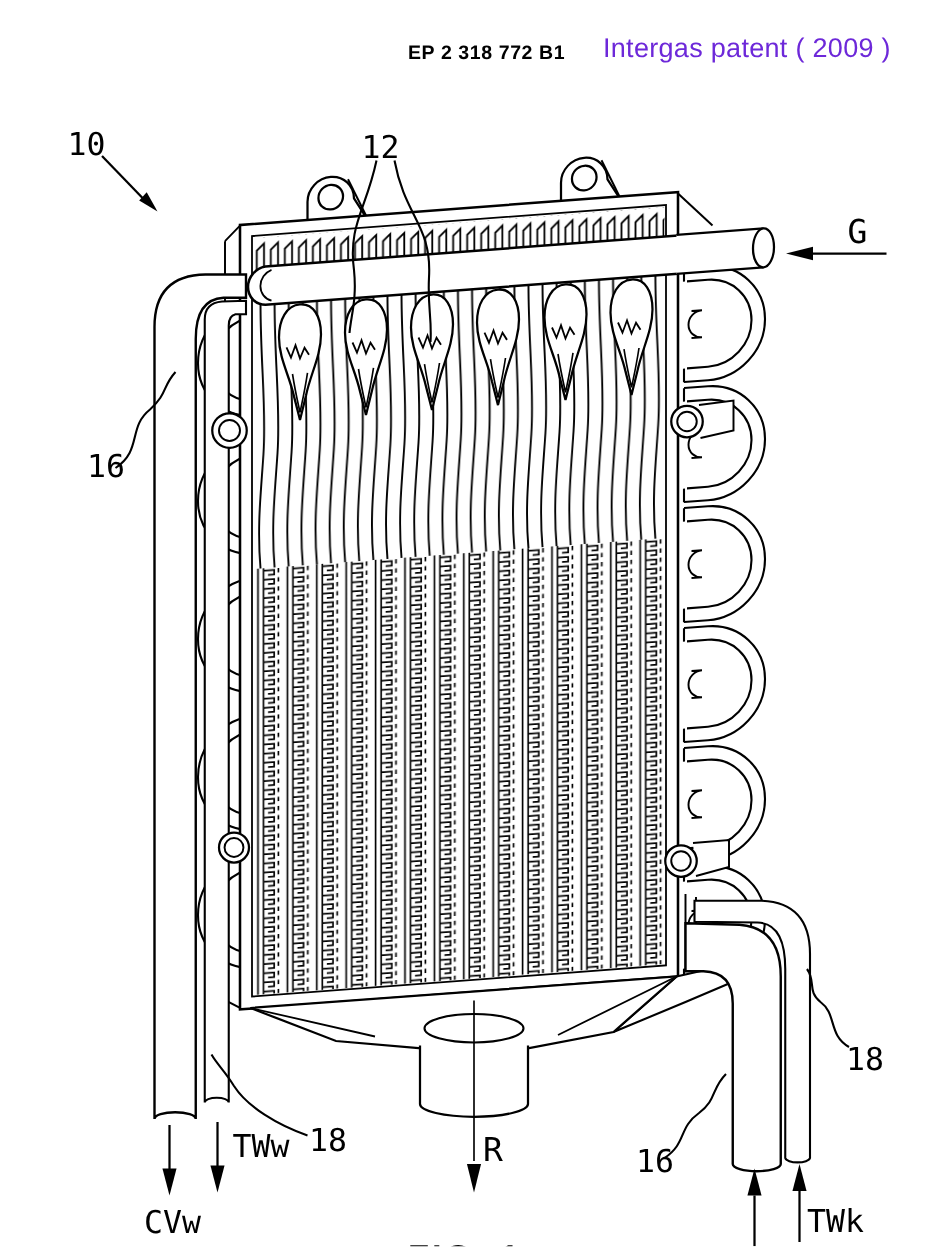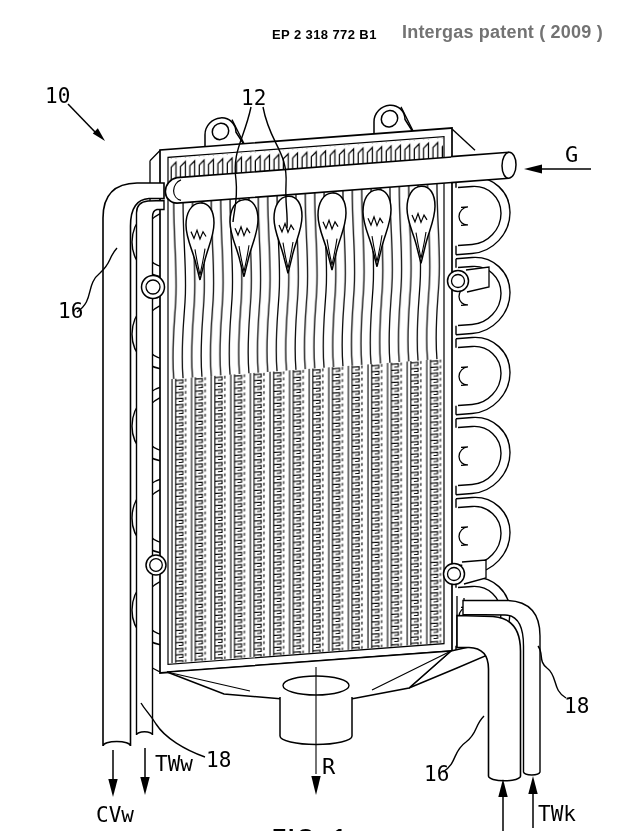--- a/index.html
+++ b/index.html
@@ -1,21 +1,21 @@
 <!DOCTYPE html>
 <html><head>
 <meta charset="utf-8">
 <style>
   html,body{margin:0;padding:0;background:#fff;}
   .page{position:relative;width:632px;height:831px;background:#fff;overflow:hidden;
         font-family:"Liberation Sans",sans-serif;padding-left:16px;}
   .pub{position:absolute;left:272px;top:27px;font-weight:bold;font-size:13px;
        letter-spacing:.4px;color:#000;}
-  .title{position:absolute;left:402px;top:22px;font-weight:bold;font-size:18px;
-       letter-spacing:.2px;color:#737373;}
+  .title{position:absolute;left:402px;top:22px;font-weight:normal;font-size:18px;
+       letter-spacing:.2px;color:#6d28d9;}
   .figcap{position:absolute;left:272px;top:825px;font-weight:bold;font-size:23px;
        letter-spacing:2px;color:#000;}
   svg{position:absolute;left:0;top:0;}
   svg text{font-family:"DejaVu Sans Mono",monospace;fill:#000;}
   .lbl{font-size:21px;}
   .lbl2{font-size:22px;}
   path,circle,ellipse,rect,line{vector-effect:none;}
 </style>
 </head>
 <body>

